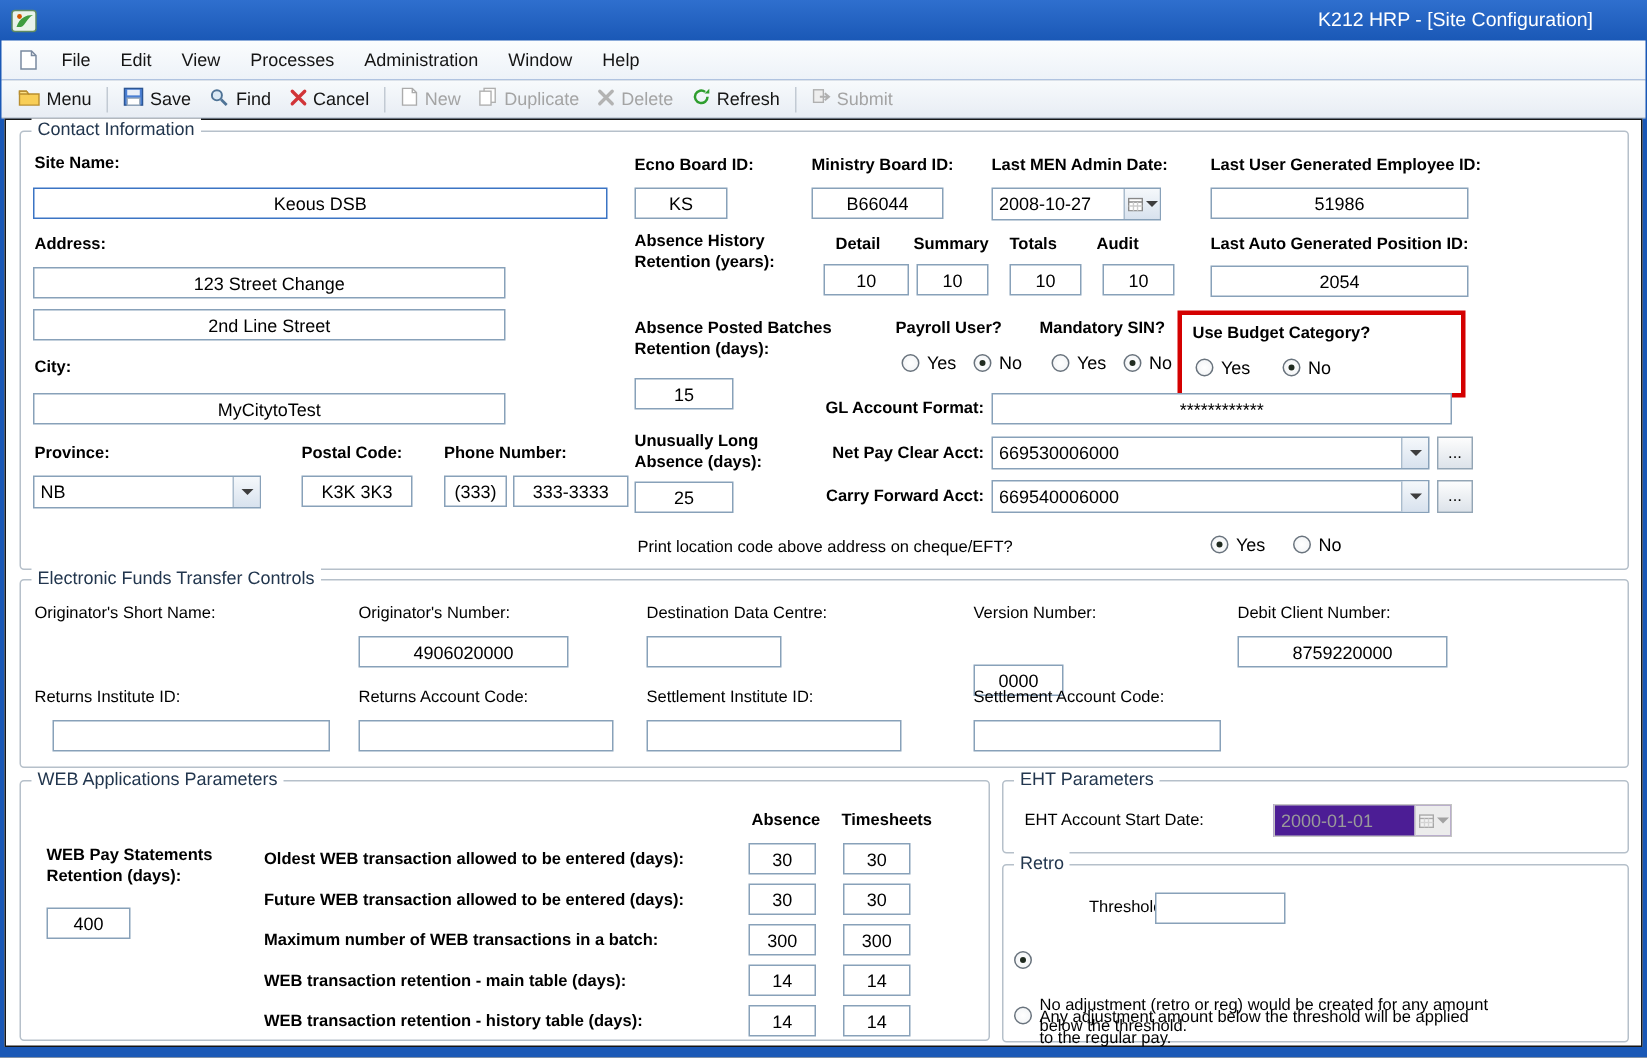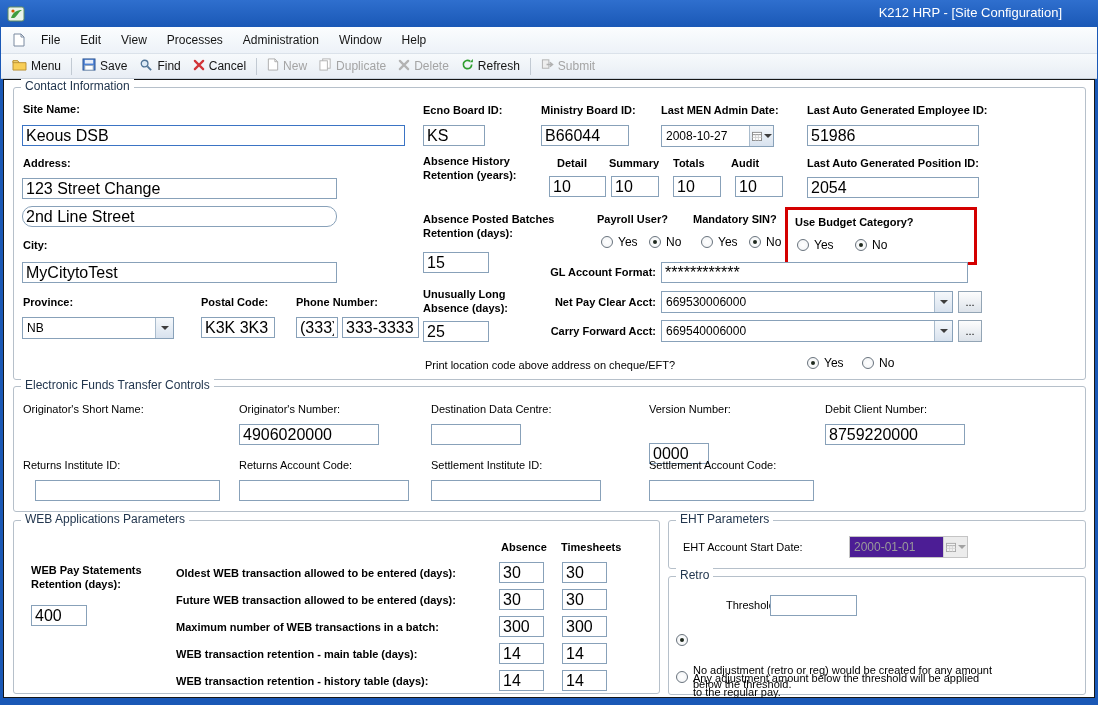--- a/index.html
+++ b/index.html
@@ -18,21 +18,21 @@
   .tbtn.dis{color:#a4a4a4;}
   .tsep{width:1px;height:17px;background:#c2cad3;margin:0 4px;}
   
   .form-area{position:absolute;left:3px;top:79px;width:1092px;height:619px;background:#ffffff;border:1px solid #161616;box-sizing:border-box;}
   .grp{position:absolute;border:1px solid #b6c0ca;border-radius:3px;}
   .gtitle{position:absolute;top:-9px;left:7px;background:#ffffff;padding:0 4px;font-size:12px;color:#22364e;white-space:nowrap;}
   .lab{position:absolute;font-size:11px;color:#000;white-space:nowrap;line-height:14px;}
   .lab.b{font-weight:bold;}
   .lab.wrap{white-space:normal;}
   .lab.r{text-align:right;}
-  .inp{position:absolute;box-sizing:border-box;height:21px;border:1px solid #88a1b9;background:#fff;color:#000;font-family:"Liberation Sans",sans-serif;font-size:16px;padding:1px 3px;}
+  .inp{position:absolute;box-sizing:border-box;height:21px;border:1px solid #88a1b9;background:#fff;color:#000;font-family:"Liberation Sans",sans-serif;font-size:12px;padding:1px 3px;text-align:center;}
   .inp.focus{border-color:#3b74c4;}
   .combo{position:absolute;box-sizing:border-box;height:22px;border:1px solid #88a1b9;background:#fff;display:flex;align-items:center;font-size:12px;}
   .cval{flex:1;padding:0 4px;overflow:hidden;white-space:nowrap;}
   .cbtn{width:17px;align-self:stretch;border-left:1px solid #aabccd;background:linear-gradient(#f5f8fb,#d8e2ee);display:flex;align-items:center;justify-content:center;gap:2px;}
   .cbtn.wide{width:23px;}
   .tri{width:0;height:0;border-left:4px solid transparent;border-right:4px solid transparent;border-top:4px solid #3d3d3d;}
   .combo.dis{background:#4c1d95;border-color:#c4c4c4;color:#9a9a9a;}
   .combo.dis .cbtn{background:#ececec;border-left-color:#cfcfcf;}
   .combo.dis .tri{border-top-color:#a2a2a2;}
   .dotsbtn{position:absolute;box-sizing:border-box;border:1px solid #93a5b5;background:linear-gradient(#fdfdfd,#dde3ea);font-size:11px;line-height:10px;text-align:center;font-family:"Liberation Sans",sans-serif;padding:0;}
@@ -144,21 +144,21 @@
   <div class="form-area">
 
     <div class="grp" style="left:9px;top:7px;width:1071px;height:291px;">
       <span class="gtitle">Contact Information</span>
 
       <span class="lab b" style="left:9px;top:14px;">Site Name:</span>
       <input class="inp focus" style="left: 8px; top: 37px; width: 383px;" value="Keous DSB">
 
       <span class="lab b" style="left:9px;top:68px;">Address:</span>
       <input class="inp" style="left: 8px; top: 90px; width: 315px;" value="123 Street Change">
-      <input class="inp" style="left: 8px; top: 118px; width: 315px; border-radius: 10px;" value="2nd Line Street">
+      <input class="inp" style="left: 8px; top: 118px; width: 315px;" value="2nd Line Street">
 
       <span class="lab b" style="left:9px;top:150px;">City:</span>
       <input class="inp" style="left: 8px; top: 174px; width: 315px;" value="MyCitytoTest">
 
       <span class="lab b" style="left:9px;top:207px;">Province:</span>
       <div class="combo" style="left:8px;top:229px;width:152px;">
         <span class="cval">NB</span>
         <span class="cbtn">
             <span class="tri"></span>
           </span>
@@ -180,21 +180,21 @@
           <svg width="10" height="10" viewBox="0 0 11 11">
               <rect x="0.5" y="1.5" width="10" height="9" fill="#fff" stroke="#888"></rect>
               <line x1="0.5" y1="4" x2="10.5" y2="4" stroke="#888"></line>
               <line x1="4" y1="4" x2="4" y2="10.5" stroke="#ccc"></line>
               <line x1="7" y1="4" x2="7" y2="10.5" stroke="#ccc"></line>
               <line x1="0.5" y1="7" x2="10.5" y2="7" stroke="#ccc"></line>
             </svg>
           <span class="tri"></span>
         </span>
       </div>
-      <span class="lab b" style="left:793px;top:15px;">Last Auto Generated Employee ID:</span>
+      <span class="lab b" style="left:793px;top:15px;">Last User Generated Employee ID:</span>
       <input class="inp" style="left: 793px; top: 37px; width: 172px;" value="51986">
 
       <span class="lab b wrap" style="left:409px;top:66px;width:132px;">Absence History Retention (years):</span>
       <span class="lab b" style="left:543px;top:68px;">Detail</span>
       <span class="lab b" style="left:595px;top:68px;">Summary</span>
       <span class="lab b" style="left:659px;top:68px;">Totals</span>
       <span class="lab b" style="left:717px;top:68px;">Audit</span>
       <input class="inp" style="left: 535px; top: 88px; width: 57px;" value="10">
       <input class="inp" style="left: 597px; top: 88px; width: 48px;" value="10">
       <input class="inp" style="left: 659px; top: 88px; width: 48px;" value="10">

